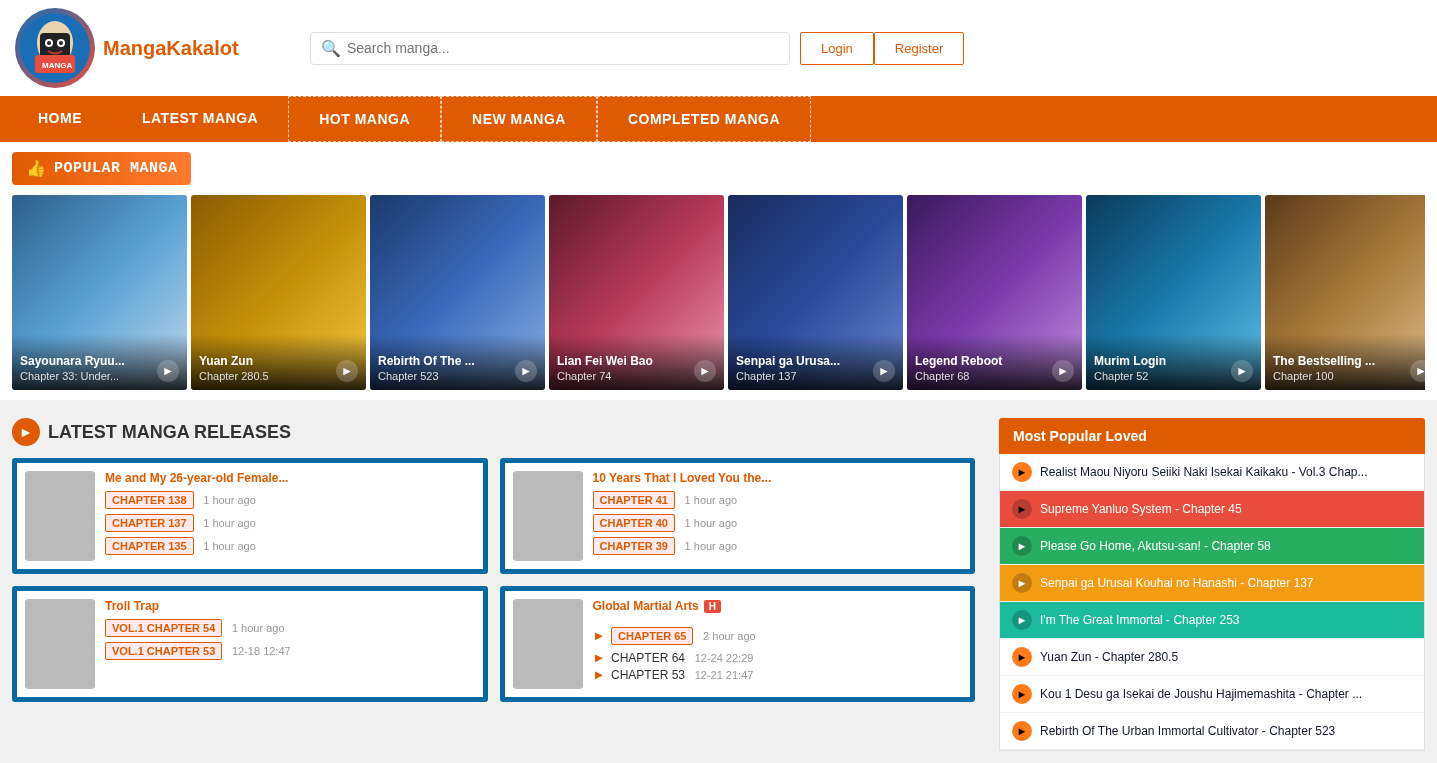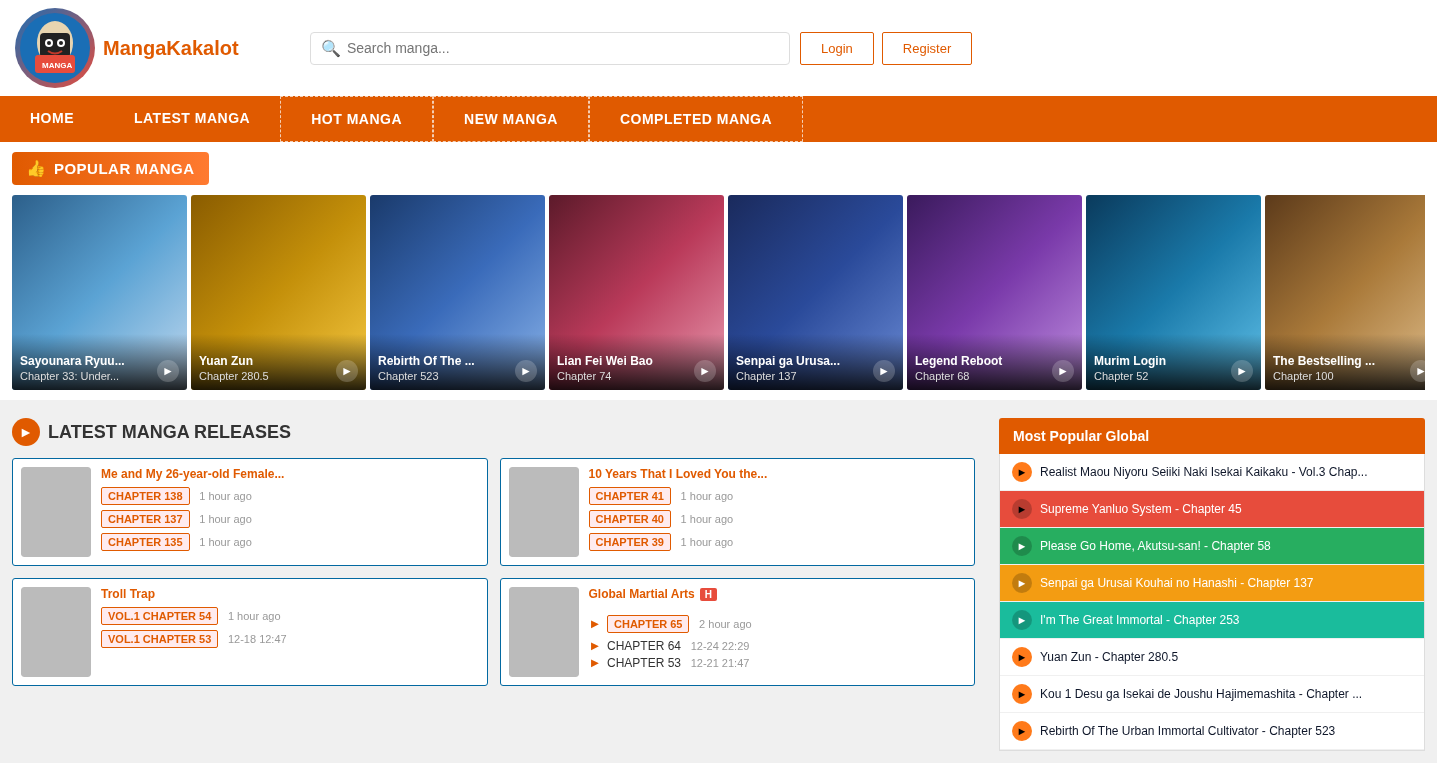--- a/index.html
+++ b/index.html
@@ -8,25 +8,25 @@
     
     .header { background: #fff; display: flex; align-items: center; padding: 8px 15px; gap: 15px; }
     .logo-area { display: flex; align-items: center; gap: 8px; min-width: 280px; }
     .logo-circle { width: 80px; height: 80px; border-radius: 50%; background: linear-gradient(135deg, #1a6eb5, #e74c3c); display: flex; align-items: center; justify-content: center; overflow: hidden; flex-shrink: 0; }
     .logo-circle svg { width: 70px; height: 70px; }
     .site-name { font-size: 20px; font-weight: bold; color: #e05a00; }
     .search-area { display: flex; align-items: center; gap: 10px; flex: 1; }
     .search-box { display: flex; align-items: center; background: #fff; border: 1px solid #ddd; border-radius: 4px; padding: 6px 10px; flex: 1; max-width: 480px; }
     .search-icon-wrap { color: #e05a00; font-size: 16px; margin-right: 6px; }
     .search-input { border: none; outline: none; width: 100%; font-size: 14px; color: #999; }
-    .auth-buttons { display: flex; gap: 8px; }
+    .auth-buttons { display: flex; gap: 0; }
     .btn-login, .btn-register { padding: 8px 20px; border: 1.5px solid #e05a00; background: #fff; color: #e05a00; font-size: 13px; cursor: pointer; border-radius: 2px; }
 
     
-    .nav { background: #e05a00; display: flex; }
+    .nav { background: #e05a00; display: flex; padding-left: 8px; }
     .nav-item { padding: 14px 30px; color: #fff; font-weight: bold; font-size: 14px; cursor: pointer; letter-spacing: 0.5px; }
     .nav-item.hot, .nav-item.new, .nav-item.completed { border: 1.5px dashed rgba(255,255,255,0.7); }
 
     
     .popular-section { background: #fff; padding: 10px 12px; margin: 0 0 8px 0; }
     .popular-grid { display: flex; gap: 4px; overflow: hidden; }
     .manga-card { flex: 0 0 175px; position: relative; border-radius: 3px; overflow: hidden; cursor: pointer; }
     .manga-card-placeholder { width: 100%; height: 195px; background: #ccc; display: flex; align-items: center; justify-content: center; font-size: 12px; color: #666; }
     .manga-card-info { position: absolute; bottom: 0; left: 0; right: 0; background: linear-gradient(transparent, rgba(0,0,0,0.85)); padding: 20px 8px 8px; }
     .manga-card-title { color: #fff; font-weight: bold; font-size: 12px; line-height: 1.3; }
@@ -47,21 +47,21 @@
     .main-layout { display: flex; gap: 0; background: #f0f0f0; }
     .left-content { flex: 1; padding: 10px 12px; }
     .right-sidebar { width: 450px; padding: 10px 12px; }
 
     
     .latest-header { display: flex; align-items: center; gap: 8px; margin-bottom: 12px; }
     .latest-header-icon { width: 28px; height: 28px; background: #e05a00; border-radius: 50%; display: flex; align-items: center; justify-content: center; color: #fff; font-size: 14px; }
     .latest-title { font-size: 18px; font-weight: bold; color: #333; }
 
     .manga-list { display: flex; flex-wrap: wrap; gap: 12px; }
-    .manga-list-item { display: flex; gap: 10px; background: #fff; padding: 8px; border-radius: 3px; width: calc(50% - 6px); border: 1px solid #0369a1; }
+    .manga-list-item { display: flex; gap: 10px; background: #fff; padding: 8px; border-radius: 3px; width: calc(50% - 6px); border: 5px solid #0369a1; }
     .manga-thumb { width: 70px; height: 90px; flex-shrink: 0; border-radius: 3px; overflow: hidden; }
     .manga-thumb-img { width: 100%; height: 100%; background: #bbb; }
     .manga-item-info { flex: 1; }
     .manga-item-title { color: #e05a00; font-weight: bold; font-size: 12px; margin-bottom: 4px; line-height: 1.3; }
     .chapter-badge { display: inline-block; background: #ffebee; border: 1px solid #e05a00; color: #e05a00; padding: 2px 6px; font-size: 11px; margin-bottom: 3px; border-radius: 2px; font-weight: bold; }
     .chapter-time { font-size: 11px; color: #999; margin-bottom: 3px; }
 
     
     .most-popular-header { background: #e05a00; color: #fff; padding: 10px 14px; font-weight: bold; font-size: 14px; border-radius: 3px 3px 0 0; }
     .popular-list { background: #fff; border: 1px solid #ddd; border-top: none; }
@@ -112,21 +112,21 @@
   <div class="nav-item">LATEST MANGA</div>
   <div class="nav-item hot">HOT MANGA</div>
   <div class="nav-item new">NEW MANGA</div>
   <div class="nav-item completed">COMPLETED MANGA</div>
 </nav>
 
 <div class="popular-section">
   <div style="margin-bottom:10px;">
     <span style="display:inline-flex;align-items:center;gap:8px;background:linear-gradient(to right,#e05a00,#ff7a30);padding:7px 14px;border-radius:4px;">
       <span style="font-size:16px;">👍</span>
-      <span style="color:#fff;font-weight:bold;font-size:15px;letter-spacing:0.5px;">POPULAR MANGA</span>
+      <span style="color:#fff;font-weight:bold;font-size:15px;letter-spacing:0.5px;font-family:Liberation Mono, monospace;">POPULAR MANGA</span>
     </span>
   </div>
   <div class="popular-grid">
 
     <div class="manga-card">
       <div class="manga-card-placeholder c1" style="width:100%;height:195px;"></div>
       <div class="manga-card-info">
         <div class="manga-card-title">Sayounara Ryuu...</div>
         <div class="manga-card-chapter">Chapter 33: Under...</div>
       </div>
@@ -291,21 +291,21 @@
             <span style="font-size:12px;color:#333;">CHAPTER 53</span>
             <span class="chapter-time" style="display:inline;margin-left:6px;">12-21 21:47</span>
           </div>
         </div>
       </div>
 
     </div>
   </div>
 
   <div class="right-sidebar">
-    <div class="most-popular-header">Most Popular Global</div>
+    <div class="most-popular-header">Most Popular Loved</div>
     <div class="popular-list">
 
       <div class="popular-list-item">
         <div class="popular-item-icon bg-orange">►</div>
         <span class="popular-item-text">Realist Maou Niyoru Seiiki Naki Isekai Kaikaku - Vol.3 Chap...</span>
       </div>
 
       <div class="popular-list-item" style="background:#e74c3c;">
         <div class="popular-item-icon bg-red" style="background:rgba(0,0,0,0.2);">►</div>
         <span class="popular-item-text" style="color:#fff;">Supreme Yanluo System - Chapter 45</span>

